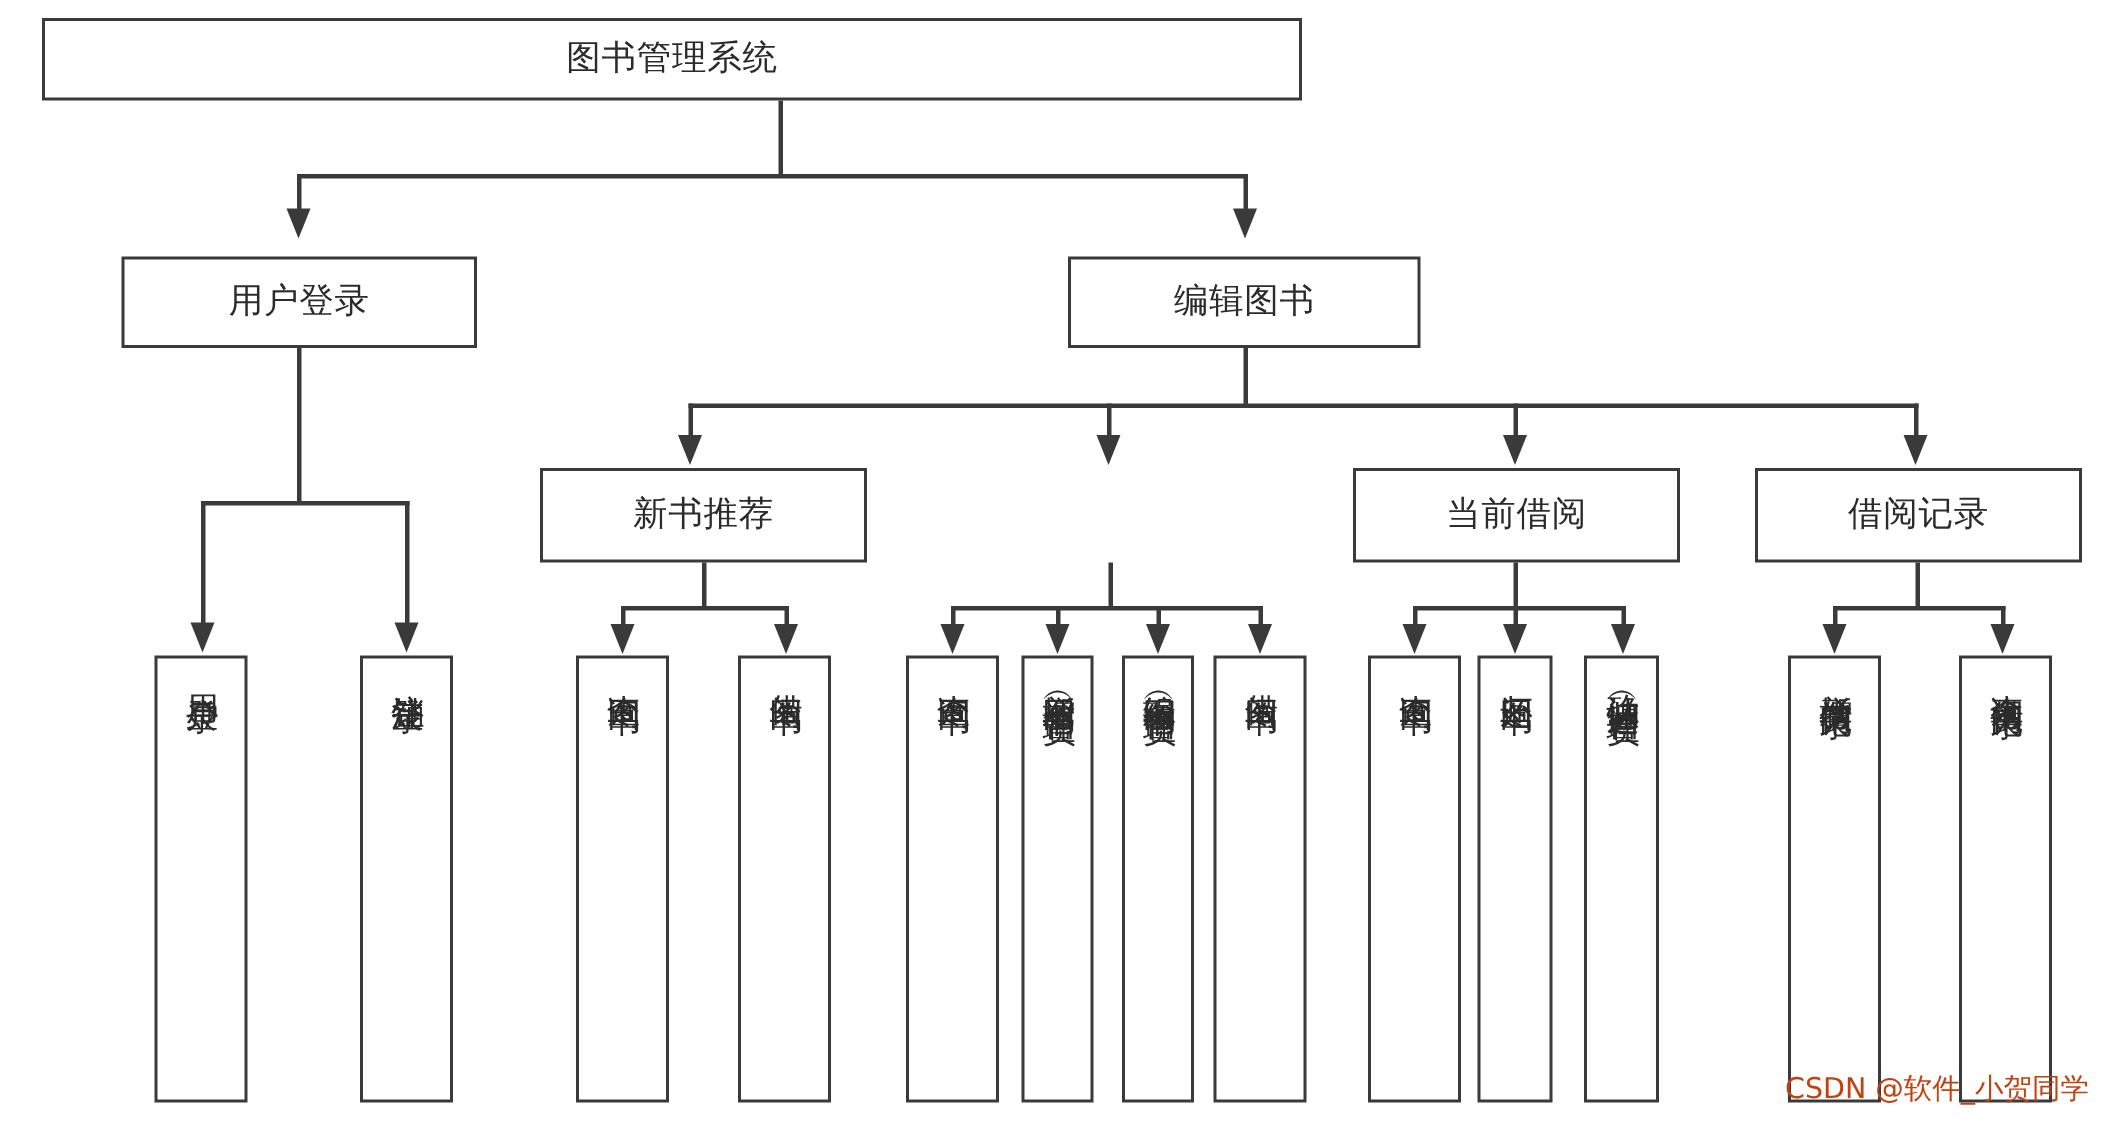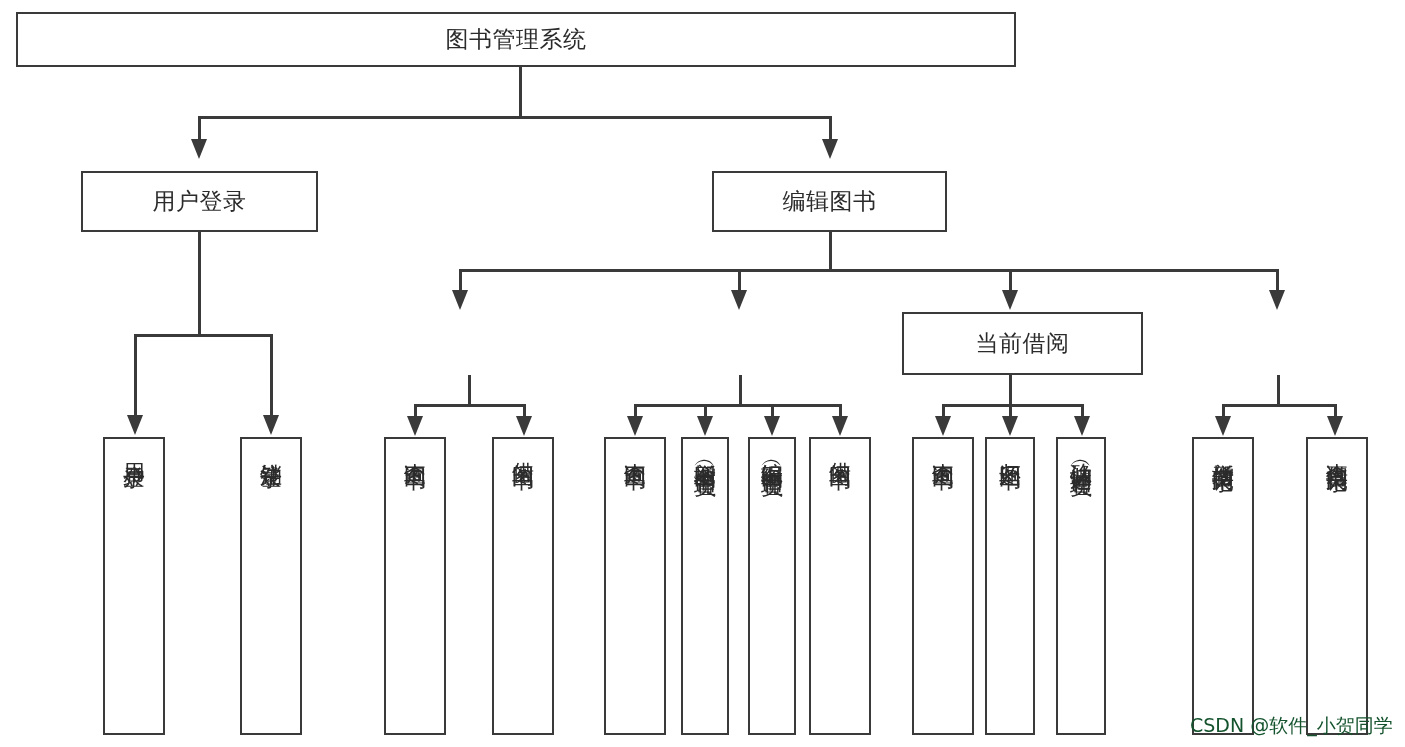--- a/index.html
+++ b/index.html
@@ -61,31 +61,31 @@
     width: 0;
     height: 0;
     border-left: 8px solid transparent;
     border-right: 8px solid transparent;
     border-top: 20px solid #3a3a3a;
   }
   
   .watermark {
     position: absolute;
     font-size: 19px;
-    color: #14532d;
+    color: #c2410c;
     white-space: nowrap;
     font-family: "DejaVu Sans", "Liberation Sans", sans-serif;
   }
 </style>
 </head>
 <body>
 
 <div id="canvas">
 
-  <div class="node h" style="left:16px; top:12px; width:1000px; height:55px;">
+  <div class="node h" style="left:28px; top:12px; width:840px; height:55px;">
     <span class="label">图书管理系统</span>
   </div>
 
   <div class="edge vseg" style="left:519px; top:67px; width:3px; height:50px;"></div>
 
   <div class="edge hseg" style="left:198px; top:116px; width:634px; height:3px;"></div>
 
   <div class="edge vseg" style="left:198px; top:116px; width:3px; height:25px;"></div>
   <div class="arrow" style="left:191px; top:139px;"></div>
   <div class="edge vseg" style="left:829px; top:116px; width:3px; height:25px;"></div>
@@ -110,22 +110,28 @@
 
   <div class="edge vseg" style="left:459px; top:269px; width:3px; height:23px;"></div>
   <div class="arrow" style="left:452px; top:290px;"></div>
   <div class="edge vseg" style="left:738px; top:269px; width:3px; height:23px;"></div>
   <div class="arrow" style="left:731px; top:290px;"></div>
   <div class="edge vseg" style="left:1009px; top:269px; width:3px; height:23px;"></div>
   <div class="arrow" style="left:1002px; top:290px;"></div>
   <div class="edge vseg" style="left:1276px; top:269px; width:3px; height:23px;"></div>
   <div class="arrow" style="left:1269px; top:290px;"></div>
 
-  <div class="node h" style="left:902px; top:312px; width:241px; height:63px;">
+  <div class="node h" style="left:360px; top:312px; width:218px; height:63px;">
+    <span class="label">新书推荐</span>
+  </div>
+  <div class="node h" style="left:902px; top:312px; width:218px; height:63px;">
     <span class="label">当前借阅</span>
+  </div>
+  <div class="node h" style="left:1170px; top:312px; width:218px; height:63px;">
+    <span class="label">借阅记录</span>
   </div>
 
   <div class="edge vseg" style="left:468px; top:375px; width:3px; height:31px;"></div>
   <div class="edge hseg" style="left:414px; top:404px; width:112px; height:3px;"></div>
   <div class="edge vseg" style="left:414px; top:404px; width:3px; height:14px;"></div>
   <div class="arrow" style="left:407px; top:416px;"></div>
   <div class="edge vseg" style="left:523px; top:404px; width:3px; height:14px;"></div>
   <div class="arrow" style="left:516px; top:416px;"></div>
 
   <div class="edge vseg" style="left:739px; top:375px; width:3px; height:31px;"></div>

